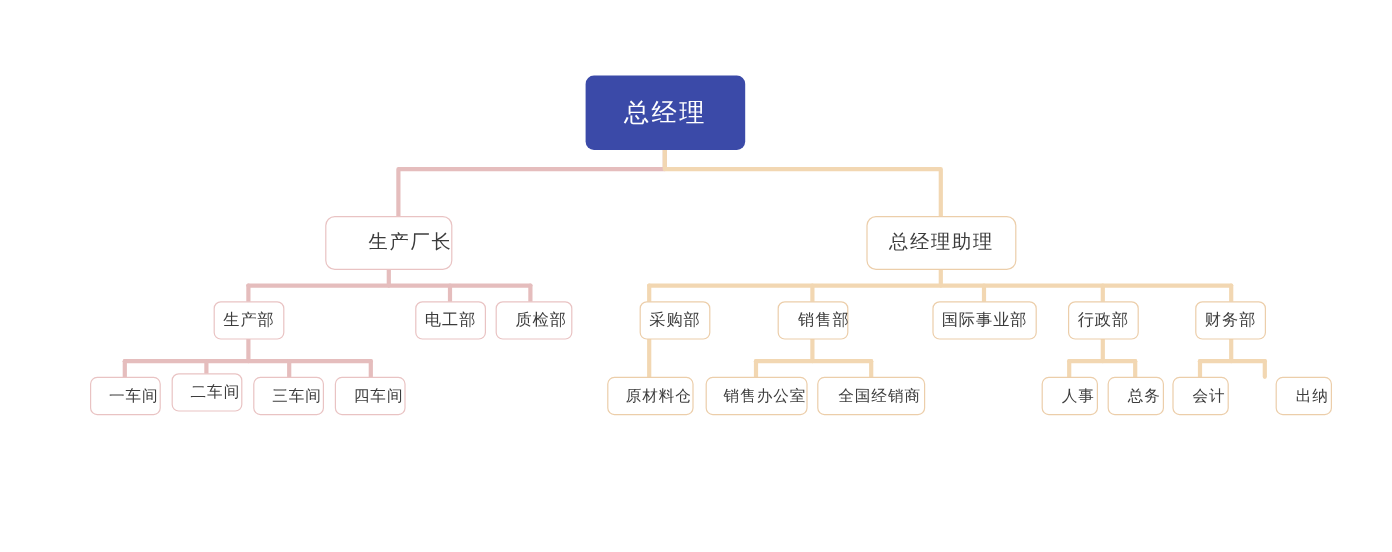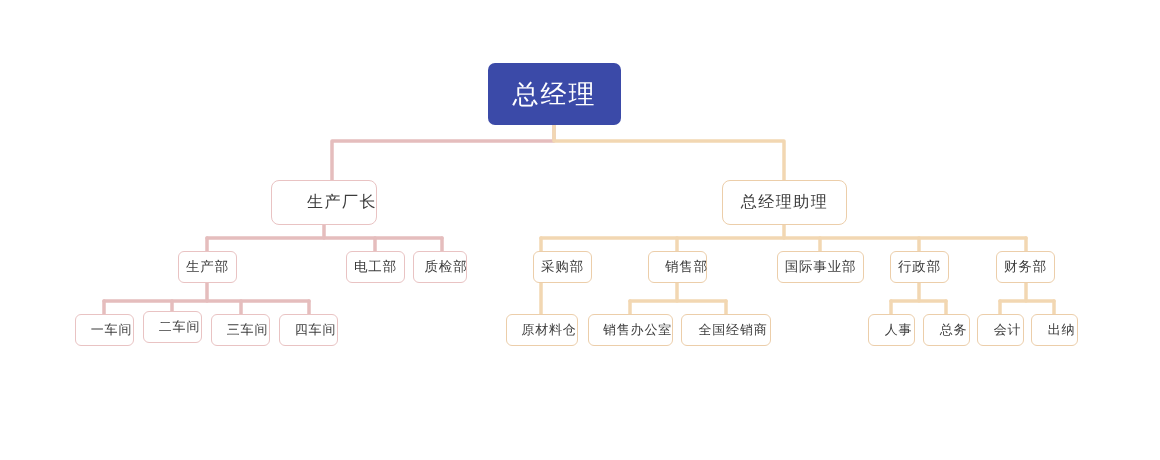--- a/index.html
+++ b/index.html
@@ -34,21 +34,21 @@
     justify-content: center;
     background: #ffffff;
     white-space: nowrap;
     letter-spacing: 0.5px;
   }
   .node-root {
     background: #3b4aa8;
     color: #ffffff;
     border: none;
     border-radius: 7px;
-    font-size: 26px;
+    font-size: 21px;
     letter-spacing: 2px;
   }
   .node-l2 {
     border-radius: 8px;
     border-width: 1.5px;
     border-style: solid;
     font-size: 16px;
     color: #3c3c3c;
     letter-spacing: 1.5px;
   }
@@ -128,21 +128,21 @@
       </div>
       <div class="node node-l2 branch-tan" style="left: 722px; top: 180px; width: 125px; height: 45px;">
         <span>总经理助理</span>
       </div>
       <div class="node node-l3 branch-pink" style="left: 178px; top: 251px; width: 59px; height: 32px;">
         <span>生产部</span>
       </div>
       <div class="node node-l3 branch-pink" style="left: 346px; top: 251px; width: 59px; height: 32px;">
         <span>电工部</span>
       </div>
-      <div class="node node-l3 branch-pink" style="left: 413px; top: 251px; width: 54px; height: 32px; padding-left: 12px;">
+      <div class="node node-l3 branch-pink" style="left: 413px; top: 251px; width: 64px; height: 32px; padding-left: 12px;">
         <span>质检部</span>
       </div>
       <div class="node node-l3 branch-tan" style="left: 533px; top: 251px; width: 59px; height: 32px;">
         <span>采购部</span>
       </div>
       <div class="node node-l3 branch-tan" style="left: 648px; top: 251px; width: 59px; height: 32px; padding-left: 18px;">
         <span>销售部</span>
       </div>
       <div class="node node-l3 branch-tan" style="left: 777px; top: 251px; width: 87px; height: 32px;">
         <span>国际事业部</span>
@@ -176,17 +176,17 @@
       </div>
       <div class="node node-l4 branch-tan" style="left: 868px; top: 314px; width: 47px; height: 32px;">
         <span>人事</span>
       </div>
       <div class="node node-l4 branch-tan" style="left: 923px; top: 314px; width: 47px; height: 32px;">
         <span>总务</span>
       </div>
       <div class="node node-l4 branch-tan" style="left: 977px; top: 314px; width: 47px; height: 32px; text-align: center;">
         <span>会计</span>
       </div>
-      <div class="node node-l4 branch-tan" style="left: 1031px; top: 314px; width: 47px; height: 32px; text-align: center;">
+      <div class="node node-l4 branch-tan" style="left: 1063px; top: 314px; width: 47px; height: 32px; text-align: center;">
         <span>出纳</span>
       </div>
     </div>
 </div>
 
 </body></html>

